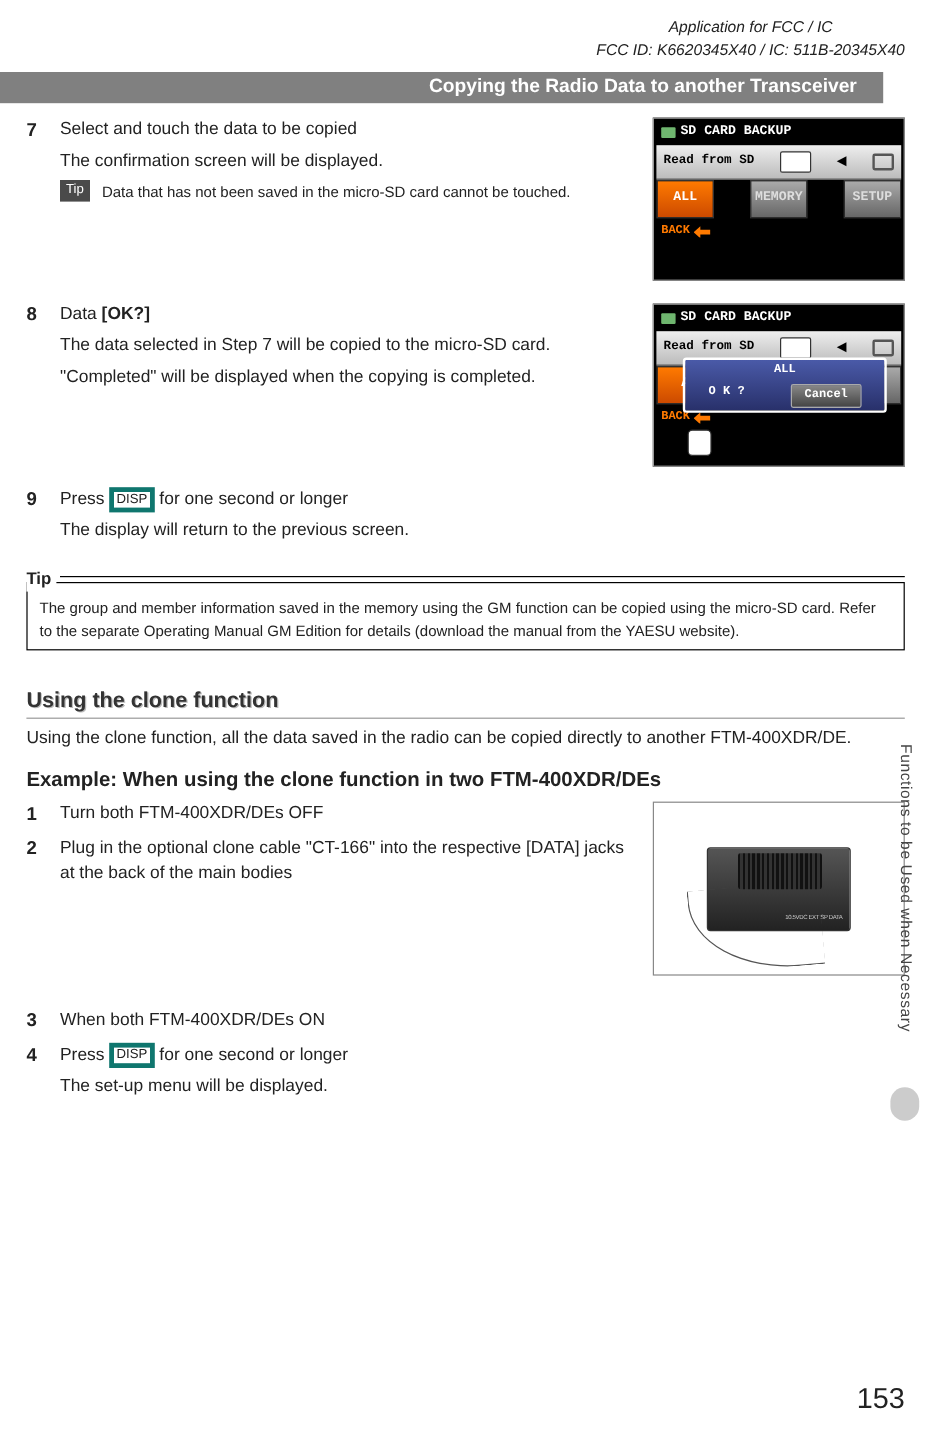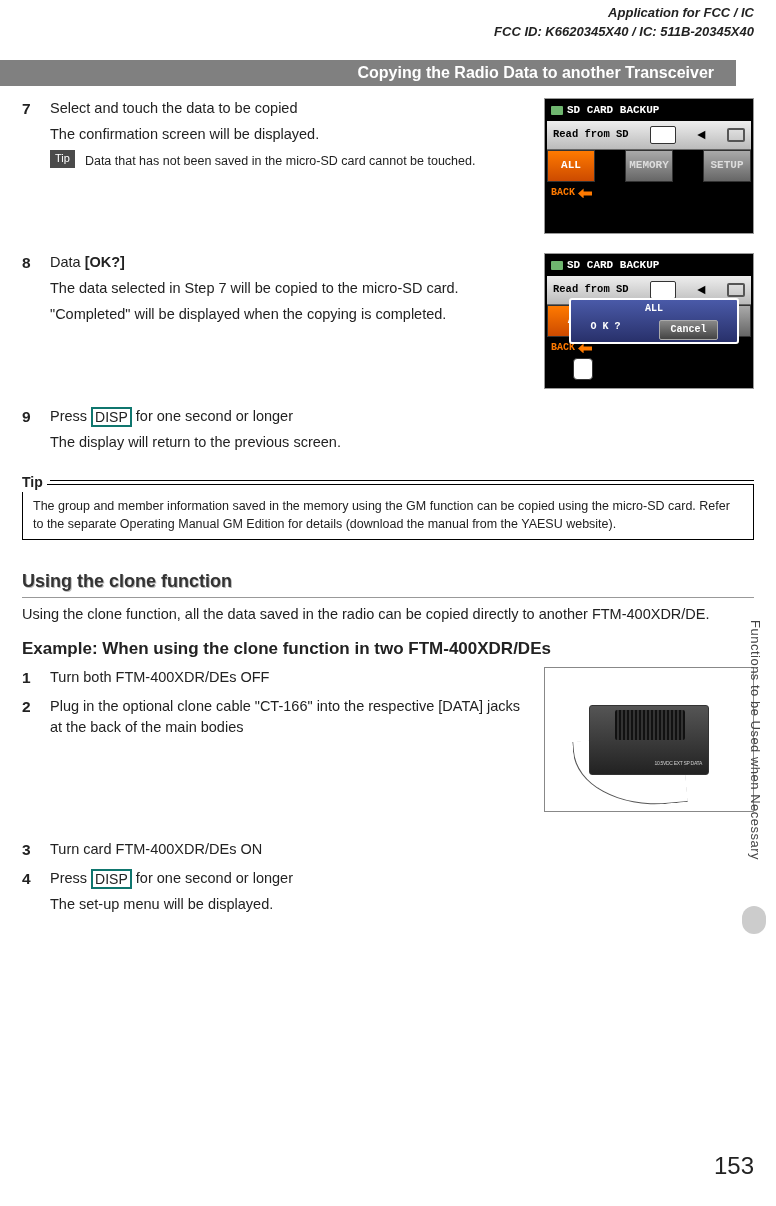--- a/index.html
+++ b/index.html
@@ -8,26 +8,25 @@
     background: #fff;
     width: 776px;
     height: 1206px;
     position: relative;
     color: #222;
     font-size: 14.5px;
     line-height: 1.45;
   }
   .header-info {
     position: absolute;
-    top: 4px;
+    top: 14px;
     right: 22px;
-    text-align: right;
+    text-align: center;
     font-style: italic;
     font-size: 13px;
-    font-weight: bold;
   }
   .title-bar {
     position: absolute;
     top: 60px;
     left: 0;
     width: 736px;
     height: 26px;
     background: #808080;
     color: #fff;
     font-weight: bold;
@@ -169,22 +168,22 @@
   }
   .popup-row { display:flex; justify-content:space-around; margin-top:3px;text-align:right; }
   .cancel-btn { background: linear-gradient(#888,#444); padding: 2px 10px; border-radius:2px; border:1px solid #aaa; }
   .hand {
     position:absolute; left:28px; bottom:8px;
     width:20px;height:22px;
     background:#fff;border:1px solid #333;border-radius:4px;
   }
   .disp-icon {
     display:inline-block;
-    border:2px solid #0f766e;
-    font-size:14px;
+    border:4px solid #0f766e;
+    font-size:11px;
     padding:1px 2px;
     line-height:1;
     vertical-align:middle;
     background:#fff;
     font-family:Arial,sans-serif;
   }
 
   .tip-box-label {
     font-weight: bold;
     font-size: 14px;
@@ -418,21 +417,21 @@
     </div>
     <div class="step">
       <div class="step-num">2</div>
       <div class="step-body" style="max-width:480px">Plug in the optional clone cable "CT-166" into the respective [DATA] jacks at the back of the main bodies</div>
     </div>
   </div>
 
   <div style="margin-top:22px">
     <div class="step">
       <div class="step-num">3</div>
-      <div class="step-body">Turn card FTM-400XDR/DEs ON</div>
+      <div class="step-body">When both FTM-400XDR/DEs ON</div>
     </div>
     <div class="step">
       <div class="step-num">4</div>
       <div class="step-body">
         <p>
           <span>Press </span><span class="disp-icon">DISP</span><span> for one second or longer</span>
         </p>
         <p>The set-up menu will be displayed.</p>
       </div>
     </div>

